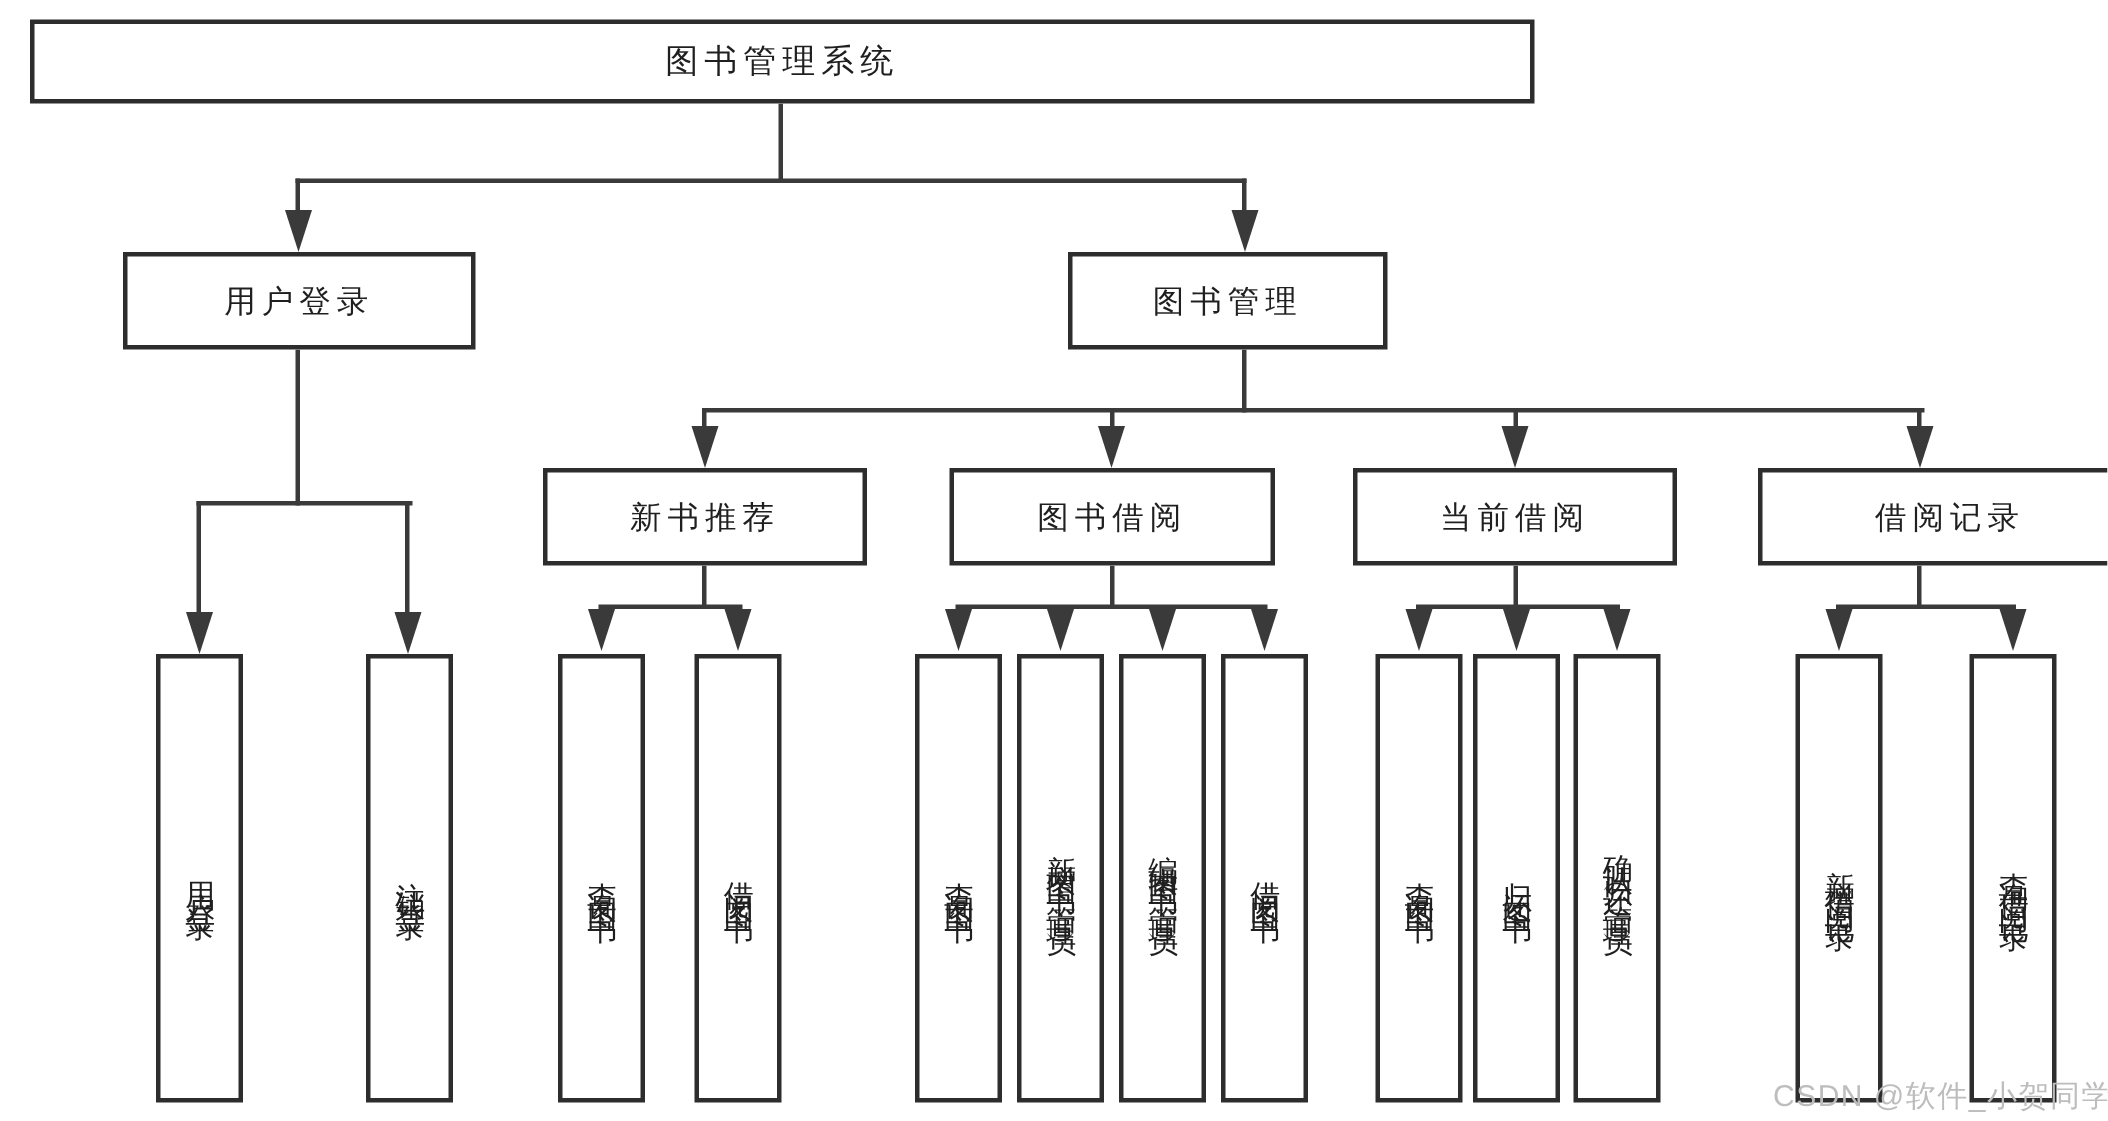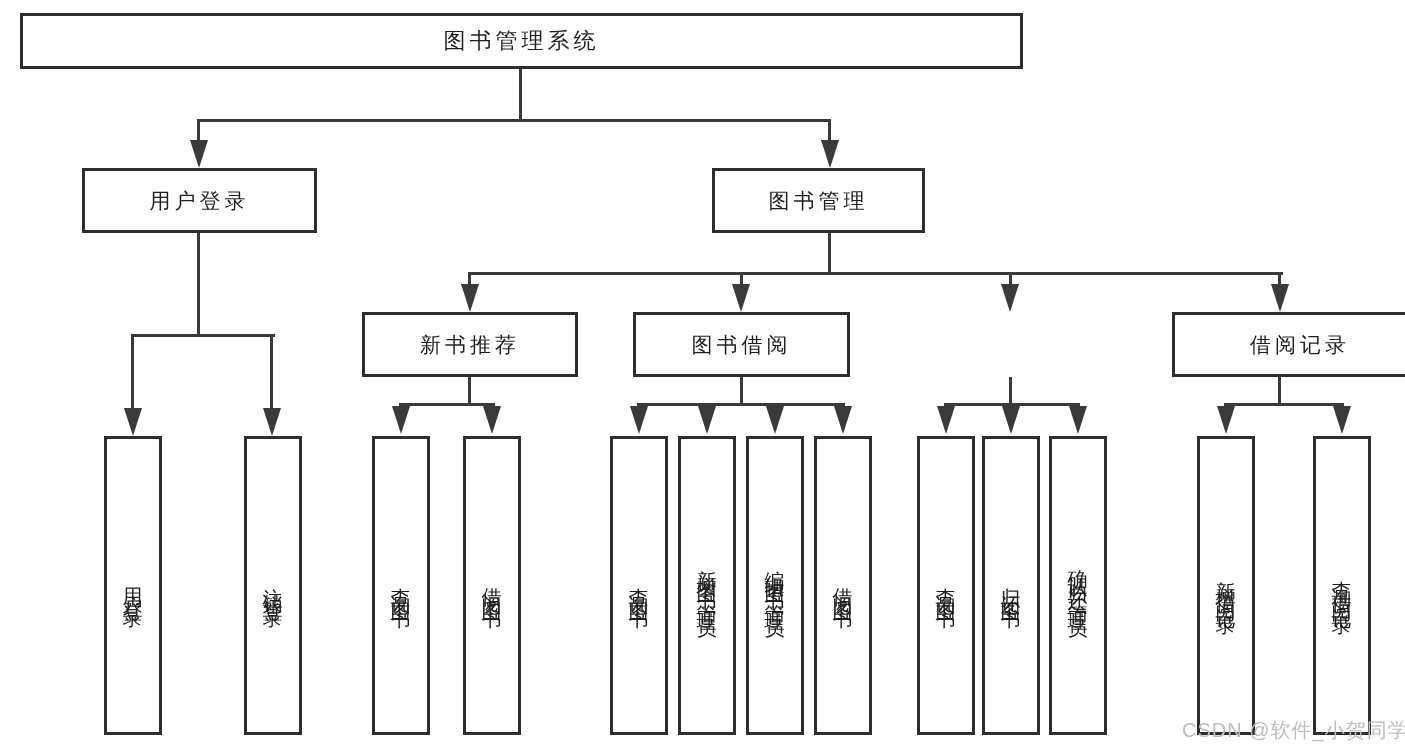--- a/index.html
+++ b/index.html
@@ -63,20 +63,21 @@
   <div class="vline" style="left:740px;top:272px;width:3px;height:16px;"></div>
   <div class="vline" style="left:1009px;top:272px;width:3px;height:16px;"></div>
   <div class="vline" style="left:1278px;top:272px;width:3px;height:16px;"></div>
   <div class="arr" style="left:461px;top:284px;"></div>
   <div class="arr" style="left:732px;top:284px;"></div>
   <div class="arr" style="left:1001px;top:284px;"></div>
   <div class="arr" style="left:1271px;top:284px;"></div>
 
   <div class="node" style="left:633px;top:312px;width:217px;height:65px;">图书借阅</div>
   <div class="node" style="left:362px;top:312px;width:216px;height:65px;">新书推荐</div>
+  <div class="node" style="left:902px;top:312px;width:216px;height:65px;">当前借阅</div>
   <div class="node" style="left:1172px;top:312px;width:256px;height:65px;">借阅记录</div>
 
   <div class="vline" style="left:468px;top:377px;width:3px;height:29px;"></div>
   <div class="hline" style="left:399px;top:403px;width:96px;height:3px;"></div>
   <div class="arr" style="left:392px;top:406px;"></div>
   <div class="arr" style="left:483px;top:406px;"></div>
 
   <div class="vline" style="left:740px;top:377px;width:3px;height:29px;"></div>
   <div class="hline" style="left:637px;top:403px;width:208px;height:3px;"></div>
   <div class="arr" style="left:630px;top:406px;"></div>

